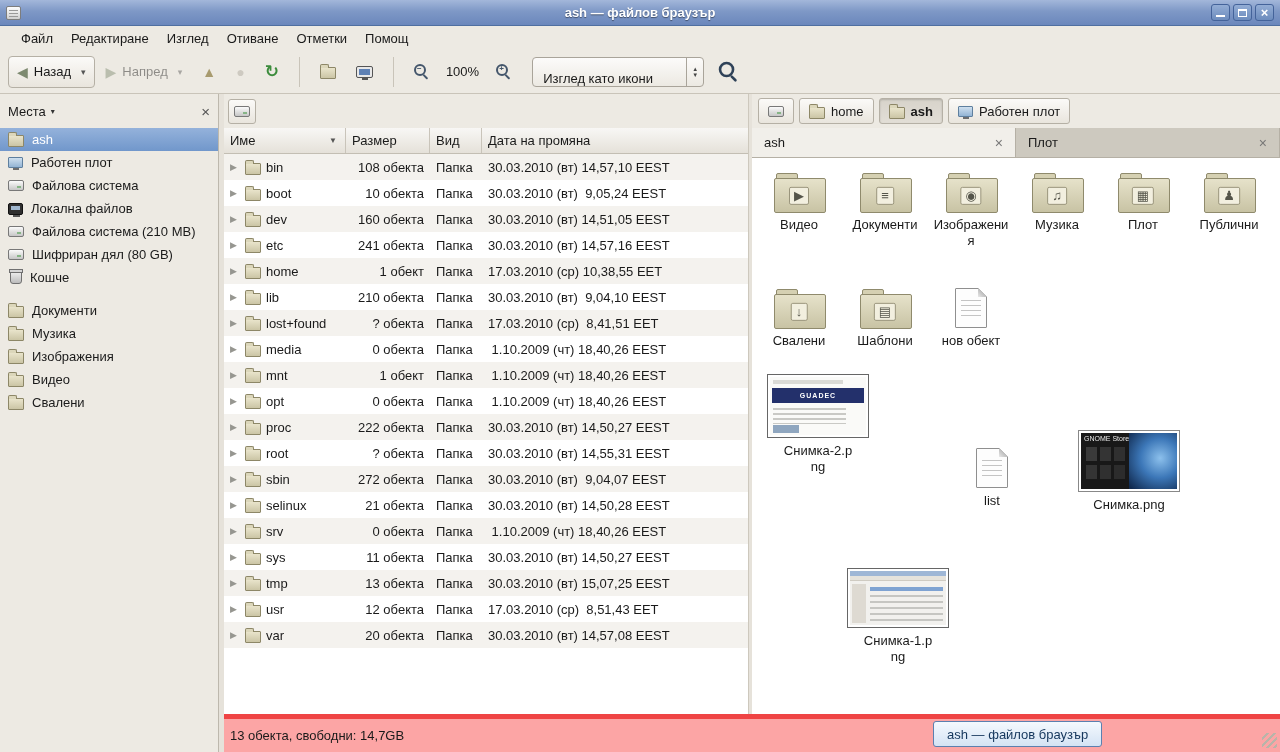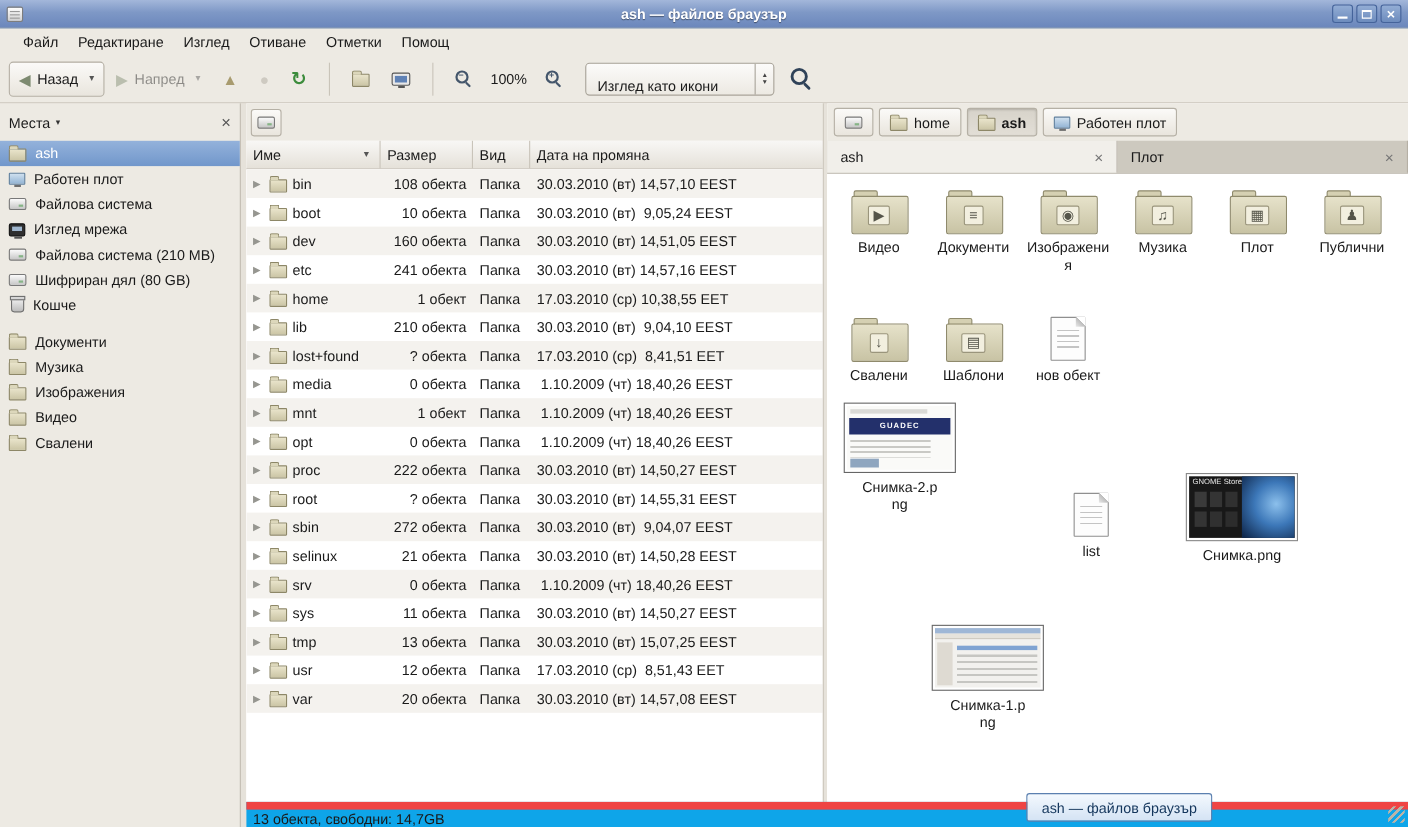--- a/index.html
+++ b/index.html
@@ -115,21 +115,21 @@
 .big-folder::before{content:"";position:absolute;left:2px;top:1px;width:20px;height:9px;background:#D5D0B2;border:1px solid #8F8A6C;border-radius:2px 2px 0 0}
 .big-folder::after{content:"";position:absolute;left:0;top:6px;width:50px;height:33px;background:linear-gradient(#E6E2CA,#C8C3A4);border:1px solid #8F8A6C;border-radius:2px;z-index:0}
 .emblem{position:absolute;z-index:1;left:50%;top:60%;transform:translate(-50%,-50%);font-size:13px;color:#55554A;background:#F2EFDF;border:1px solid #9A957C;border-radius:2px;padding:1px 4px;line-height:1.1}
 .big-file{position:relative;display:block;width:32px;height:40px;background:#FDFDFD;border:1px solid #8F8F8F;border-radius:1px;flex:none;margin:0 auto}
 .big-file::before{content:"";position:absolute;right:-1px;top:-1px;width:9px;height:9px;background:linear-gradient(225deg,#FFF 0 46%,#BDBDBD 50%,#E9E9E9)}
 .big-file::after{content:"";position:absolute;left:5px;right:5px;top:11px;bottom:8px;background:repeating-linear-gradient(to bottom,#C4C4C4 0 1px,transparent 1px 5px)}
 
 
 .thumb{position:absolute;display:flex;flex-direction:column;align-items:center}
 .frame{background:#fff;padding:2px;border:1px solid #666}
-.th-s2{left:12px;top:208px;width:108px}
+.th-s2{left:12px;top:216px;width:108px}
 .th-list{left:205px;top:290px;width:70px}
 .th-main{left:322px;top:272px;width:110px}
 .th-main .frame{border-color:#888}
 .th-s1{left:92px;top:410px;width:108px}
 .w70{max-width:70px}
 .wide{max-width:104px}
 .shot-s2{width:96px;height:58px;position:relative;background:#FAFAF8;overflow:hidden}
 .s2-top{position:absolute;left:3px;top:3px;width:70px;height:4px;background:#DADAD6}
 .s2-band{position:absolute;left:2px;right:2px;top:11px;height:15px;background:#23306B;color:#FFF;font-size:7px;font-weight:bold;display:flex;align-items:center;justify-content:center;letter-spacing:1px}
 .s2-l2{position:absolute;left:3px;right:20px;top:31px;height:16px;background:repeating-linear-gradient(to bottom,#C9C9C5 0 2px,transparent 2px 5px)}
@@ -139,21 +139,21 @@
 .sm-brand{position:absolute;left:3px;top:2px;color:#E8E8E8;font-size:7px;white-space:nowrap;z-index:2}
 .sm-shirt{position:absolute;left:5px;top:14px;width:11px;height:14px;background:#3A3A3A;box-shadow:14px 0 0 #343434,28px 0 0 #303030,0 18px 0 #343434,14px 18px 0 #303030,28px 18px 0 #2C2C2C}
 .shot-s1{width:96px;height:54px;position:relative;background:#F2F1EE;overflow:hidden}
 .s1-tbar{position:absolute;left:0;right:0;top:0;height:5px;background:#9FB7D6}
 .s1-menu{position:absolute;left:0;right:0;top:5px;height:5px;background:#E6E3DC;border-bottom:1px solid #CFCBC2}
 .s1-side{position:absolute;left:2px;top:13px;width:14px;bottom:2px;background:#DEDAD2}
 .s1-sel{position:absolute;left:20px;right:3px;top:16px;height:4px;background:#7FA3D2}
 .s1-lines{position:absolute;left:20px;right:3px;top:24px;bottom:4px;background:repeating-linear-gradient(to bottom,#C6C6C2 0 2px,transparent 2px 6px)}
 
 
-.statusbar{height:23px;background:#0ea5e9;border-top:7px solid #ef4444;display:flex;align-items:center;padding-left:6px;position:relative;flex:none}
+.statusbar{height:38px;background:#fca5a5;border-top:5px solid #ef4444;display:flex;align-items:center;padding-left:6px;position:relative;flex:none}
 .grip{position:absolute;right:3px;bottom:4px;width:15px;height:15px;background:repeating-linear-gradient(135deg,transparent 0 3px,#B9B4A9 3px 5px)}
 .task-btn{position:absolute;left:933px;top:721px;height:26px;padding:0 13px;display:flex;align-items:center;background:linear-gradient(#F4F9FE,#D4E3F4);border:1px solid #5B80B0;border-radius:3px;color:#14365C;z-index:5}
 </style>
 </head>
 <body>
 
 <div class="screen">
 
   <div class="titlebar">
     <span class="win-ic"></span>
@@ -247,21 +247,21 @@
           <div class="side-item">
             <span class="ic-desktop"></span>
             <span class="side-label">Работен плот</span>
           </div>
           <div class="side-item">
             <span class="ic-drive"></span>
             <span class="side-label">Файлова система</span>
           </div>
           <div class="side-item">
             <span class="ic-network"></span>
-            <span class="side-label">Изглед мрежа</span>
+            <span class="side-label">Локална файлов</span>
           </div>
           <div class="side-item">
             <span class="ic-drive"></span>
             <span class="side-label">Файлова система (210 MB)</span>
           </div>
           <div class="side-item">
             <span class="ic-drive"></span>
             <span class="side-label">Шифриран дял (80 GB)</span>
           </div>
           <div class="side-item">

